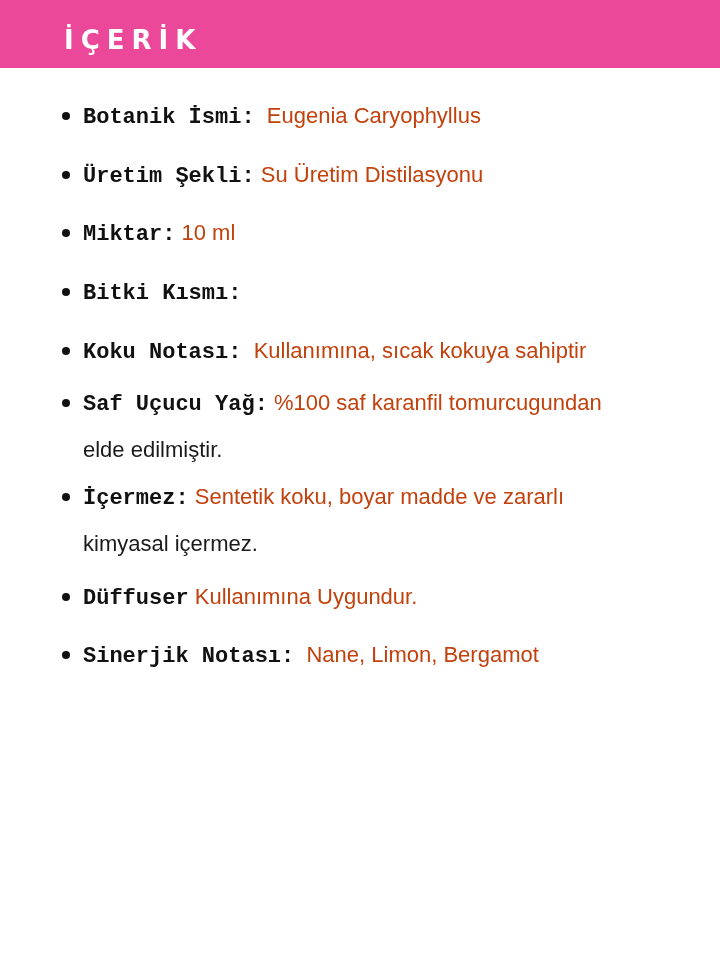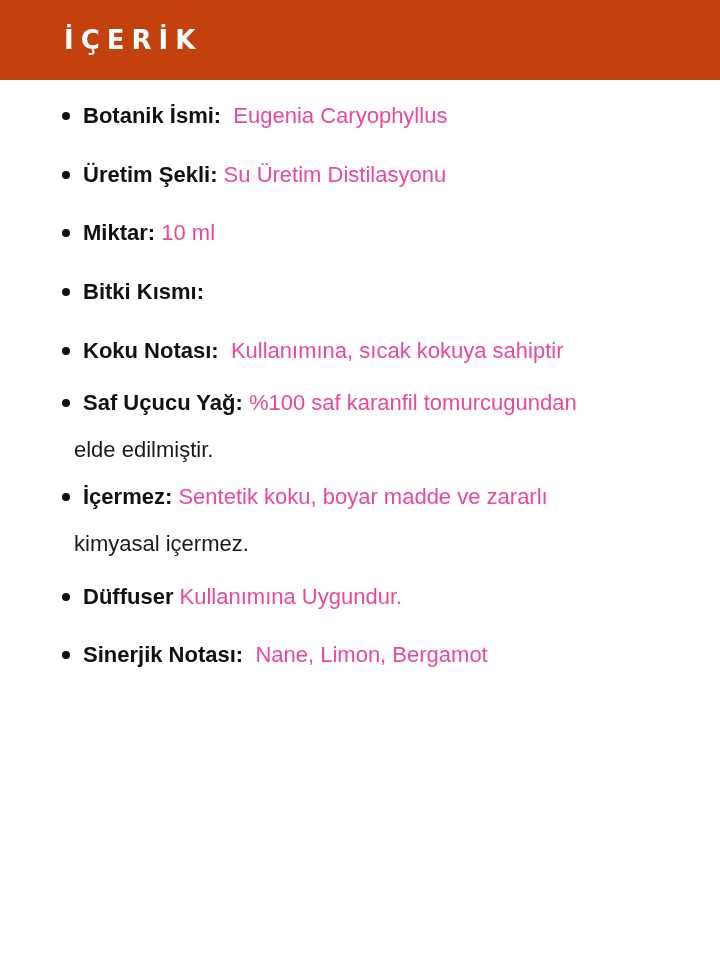--- a/index.html
+++ b/index.html
@@ -1,36 +1,36 @@
 <!DOCTYPE html>
 <html><head>
   <meta charset="utf-8">
   <style>
     html, body { margin: 0; padding: 0; }
     body {
       width: 720px; height: 960px; background: #ffffff; overflow: hidden;
       font-family: "Liberation Sans", "DejaVu Sans", sans-serif; color: #111111;
     }
     .header {
-      height: 80px; background: #c2410c; position: relative;
+      height: 68px; background: #ec4899; position: relative;
     }
     .header-title {
       position: absolute; left: 64px; top: 25px;
       color: #ffffff; font-weight: bold; font-size: 26px; letter-spacing: 7px;
       font-family: "DejaVu Sans", sans-serif;
     }
     .list { list-style: none; margin: 0; padding: 0; position: absolute; left: 0; top: 72px; width: 720px; }
     .item { position: absolute; left: 62px; width: 600px; font-size: 22px; line-height: 47px; }
     .bullet {
       position: absolute; left: 0; top: 20px; width: 8px; height: 8px; border-radius: 50%; background: #111;
     }
     .text { position: absolute; left: 21px; width: 580px; white-space: nowrap; }
-    .label { font-weight: bold; }
-    .value { font-weight: normal; color: #ec4899; }
-    .line2 { position: absolute; left: 12px; white-space: nowrap; color: #1a1a1a; }
+    .label { font-weight: bold; font-family: Liberation Mono, monospace; }
+    .value { font-weight: normal; color: #c2410c; }
+    .line2 { position: absolute; left: 21px; white-space: nowrap; color: #1a1a1a; }
   </style>
 </head>
 <body>
 
 <div class="header">
   <div class="header-title">İÇERİK</div>
 </div>
 
 <ul class="list">
   <li class="item" style="top:20px">

